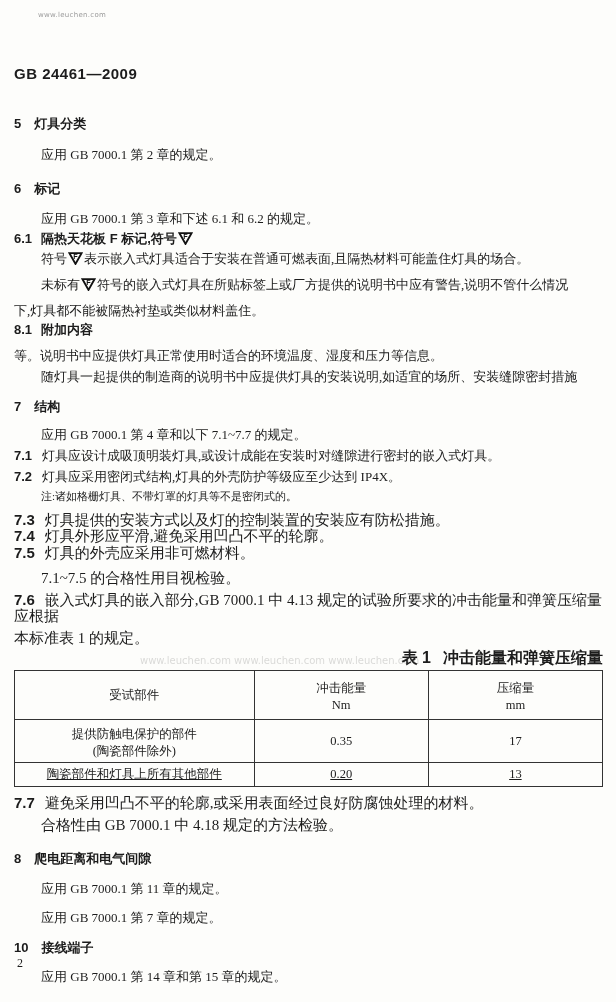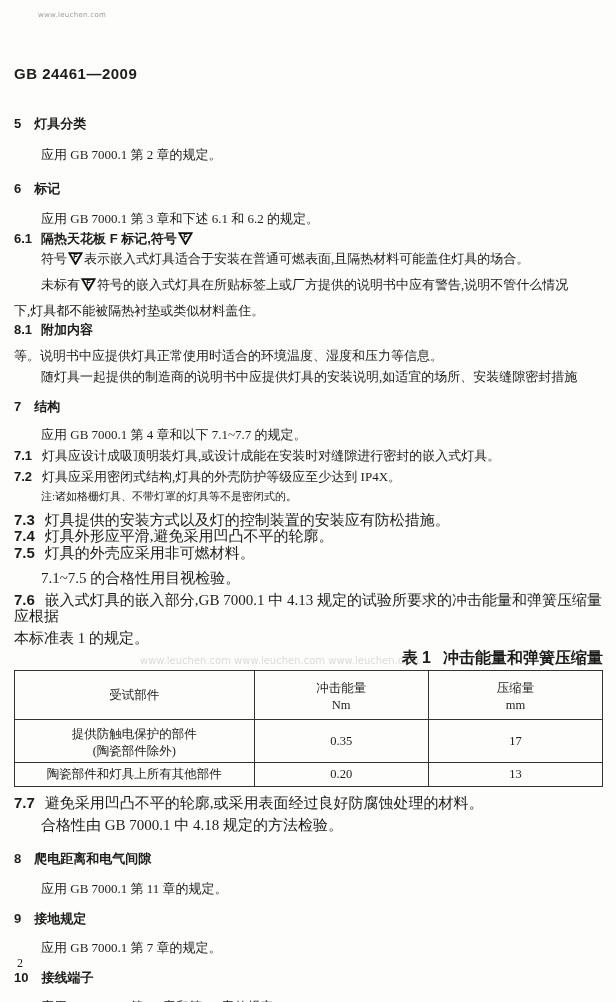--- a/index.html
+++ b/index.html
@@ -94,21 +94,21 @@
     text-align: center;
     vertical-align: middle;
     padding: 2px 16px;
     line-height: 17px;
   }
   .c1 { width: 42%; }
   .c2 { width: 29%; }
   .c3 { width: 29%; }
   .th-cell { height: 44px; }
   .r1-cell { height: 38px; }
-  .r2-cell { height: 19px; }
+  .r2-cell { height: 19px; text-decoration: underline; }
   .unit { display: block; line-height: 16px; }
   .hname { display: block; line-height: 18px; padding-top: 2px; }
   .fsym {
     width: 15px;
     height: 13px;
     vertical-align: -2px;
     margin: 0 1px;
   }
   .fsym polygon { fill: none; stroke: #111; stroke-width: 2.6; }
   .fsym text {
@@ -248,23 +248,20 @@
     <div class="line16 mt8">
       <span class="itemnum">7.7</span><span>避免采用凹凸不平的轮廓,或采用表面经过良好防腐蚀处理的材料。</span>
     </div>
     <div class="line16 ind mt6">合格性由 GB 7000.1 中 4.18 规定的方法检验。</div>
 
     <div class="sec mt17">
       <span class="num">8</span><span>爬电距离和电气间隙</span>
     </div>
     <div class="line ind mt13">应用 GB 7000.1 第 11 章的规定。</div>
 
-    <div class="sec mt13">
-      <span class="num">9</span><span>接地规定</span>
-    </div>
     <div class="line ind mt12">应用 GB 7000.1 第 7 章的规定。</div>
 
     <div class="sec mt13">
       <span class="num">10</span><span>接线端子</span>
     </div>
     <div class="line ind mt12">应用 GB 7000.1 第 14 章和第 15 章的规定。</div>
 
   </div>
 
   <div class="wm-mid">www.leuchen.com      www.leuchen.com      www.leuchen.com</div>

